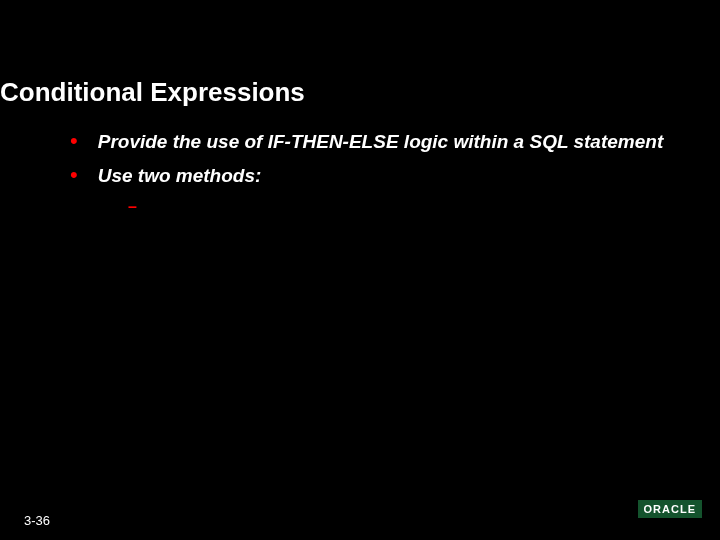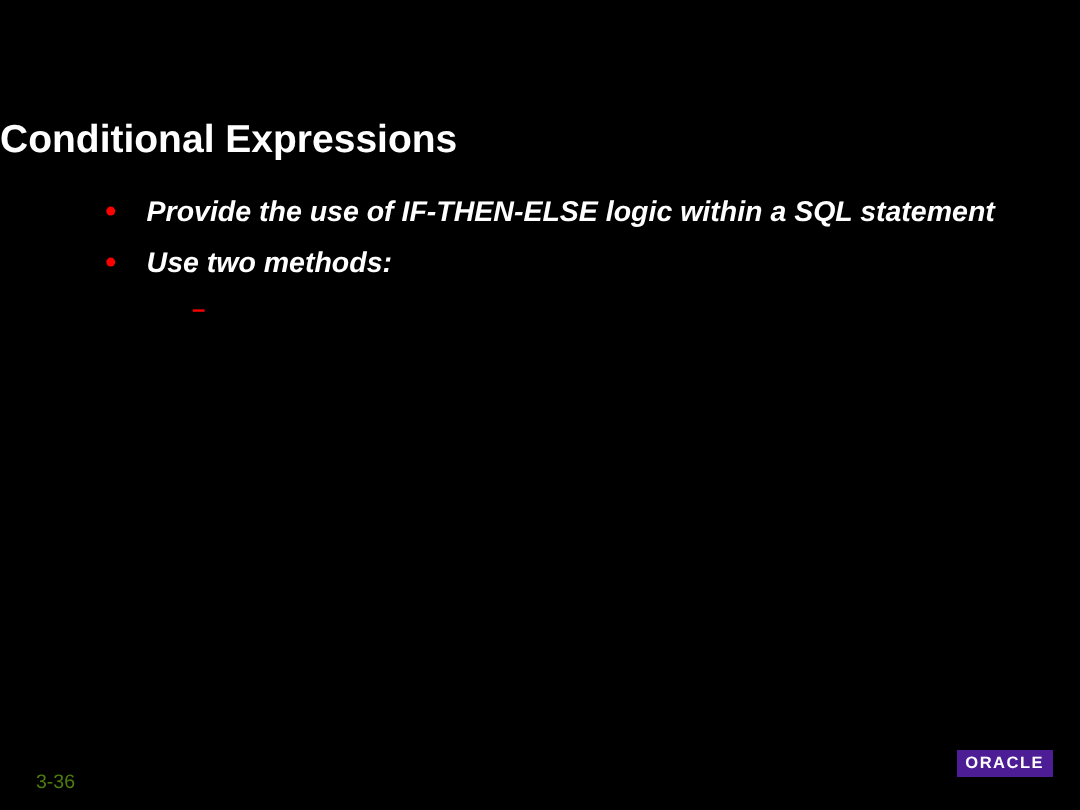--- a/index.html
+++ b/index.html
@@ -81,40 +81,40 @@
     right: 0;
     height: 44px;
     display: flex;
     align-items: center;
   }
   .page-num {
     position: absolute;
     left: 24px;
     bottom: 12px;
     font-size: 13px;
-    color: #4d7c0f;
+    color: #ffffff;
   }
   .copyright {
     position: absolute;
     left: 0;
     right: 0;
     bottom: 14px;
     text-align: center;
     font-size: 11px;
     color: #ffffff;
   }
   .logo {
     position: absolute;
     right: 18px;
     bottom: 22px;
     display: flex;
     align-items: center;
   }
   .logo-box {
-    background: #4c1d95;
+    background: #14532d;
     color: #ffffff;
     font-weight: bold;
     font-size: 11px;
     letter-spacing: 1px;
     padding: 3px 6px;
     font-family: Arial, sans-serif;
   }
 </style>
 </head>
 <body>

